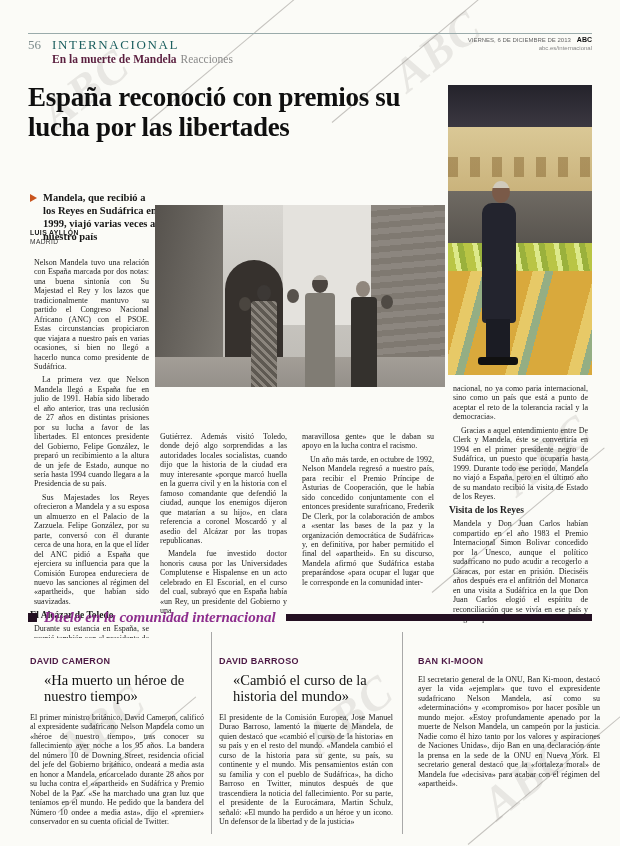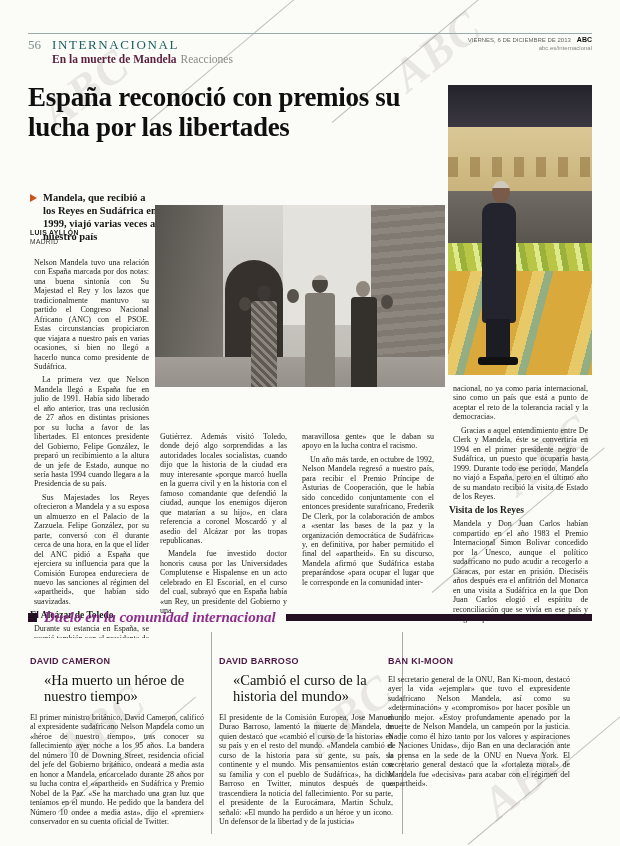--- a/index.html
+++ b/index.html
@@ -81,21 +81,21 @@
   
   .sect { position:absolute; left:28px; top:609px; width:564px; display:flex; align-items:center; }
   .sect .sq { width:9px; height:9px; background:#241022; margin-right:7px; flex:none; }
   .sect-title { font-size:15px; font-style:italic; font-weight:700; color:#8d2d8d; white-space:nowrap; }
   .sect .bar { flex:1; height:7px; background:#241022; margin-left:10px; }
   .vdiv { position:absolute; width:1px; background:#a8a8a8; top:632px; height:202px; }
   .vdiv.d1 { left:211px; } .vdiv.d2 { left:402px; }
   .mcol { position:absolute; top:656px; }
   .mcol.a { left:30px;  width:174px; }
   .mcol.b { left:219px; width:174px; }
-  .mcol.c { left:388px; width:182px; }
+  .mcol.c { left:418px; width:182px; }
   .mname { font-family:"Liberation Sans",sans-serif; font-size:9px; font-weight:700;
     color:#4b1844; letter-spacing:.3px; }
   .mhead { font-size:14.5px; line-height:15.5px; font-weight:400; color:#121212; margin-top:7px;margin-left:14px; }
   .mbody { margin-top:9px; font-size:8px; line-height:9.45px; text-align:justify; color:#1c1c1c;
     height:126px; overflow:hidden; }
   
   .wm { position:absolute; font:700 italic 46px "Liberation Serif",serif;
     color:rgba(125,120,115,.15); transform:rotate(-38deg); letter-spacing:2px; pointer-events:none; }
   .wline { position:absolute; height:1px; background:rgba(110,105,100,.38);
     transform:rotate(-40deg); transform-origin:left center; pointer-events:none; }

